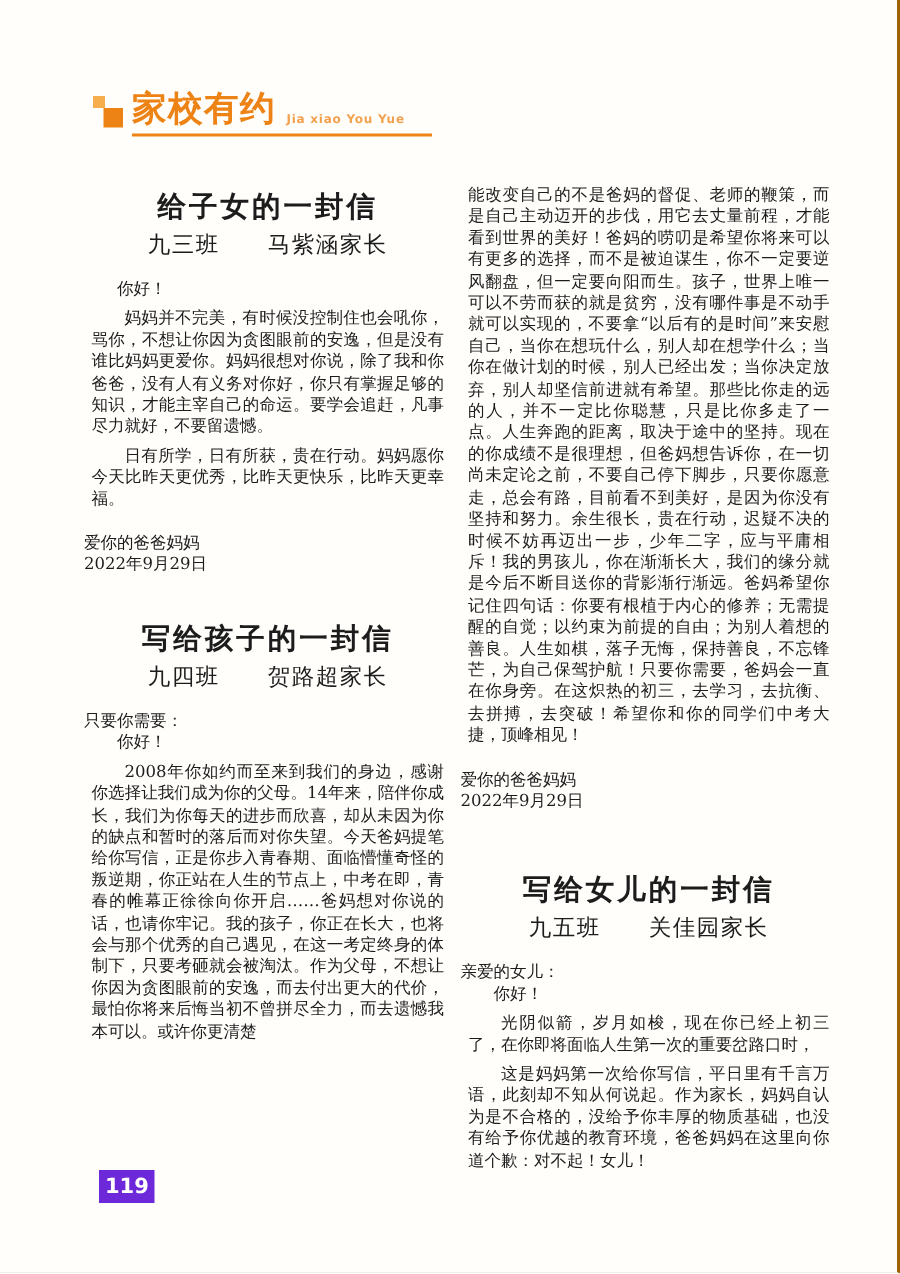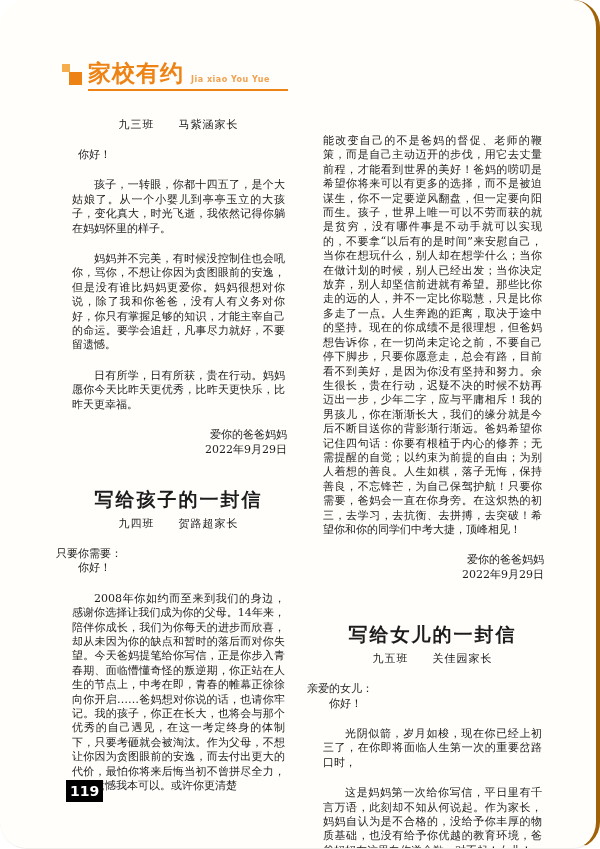--- a/index.html
+++ b/index.html
@@ -4,23 +4,22 @@
 <style>
   html,body { margin:0; padding:0; background:#ffffff; }
   .page {
     position:relative;
     width:600px; height:849px;
     background:#fffefb;
     box-sizing:border-box;
     font-family:"DejaVu Serif","Liberation Serif",serif;
     color:#1c1c1c;
     overflow:hidden;
-    border-right:4px solid #a16207;
+    border-right:2px solid #a16207;
     border-bottom:1px solid #f0efec;
-    border-radius:27px;
   }
 
   
   .masthead { position:absolute; top:60px; left:62px; display:flex; align-items:flex-start; }
   .logo-squares { position:relative; width:22px; height:26px; margin-top:3px; }
   .logo-squares .sq-sm { position:absolute; left:0; top:1px; width:8px; height:8px; background:#f6ae4c; }
   .logo-squares .sq-lg { position:absolute; left:7px; top:9px; width:13px; height:13px; background:#ee8315; }
   .logo-texts { margin-left:4px; }
   .logo-row { display:flex; align-items:flex-end; }
   .logo-cn {
@@ -42,37 +41,37 @@
     display:flex; gap:6px;
   }
   .col { font-size:11px; line-height:14.4px; }
   .col-left  { width:245px; flex:0 0 245px; }
   .col-right { width:251px; flex:0 0 251px; }
 
   .letter-title {
     margin:8px 0 6px; text-align:center;
     font-size:19px; line-height:24px; font-weight:600; letter-spacing:2px;
   }
-  .byline { text-align:center; font-size:11px; line-height:14px; margin-bottom:16px; letter-spacing:1px; }
+  .byline { text-align:center; font-size:15px; line-height:14px; margin-bottom:16px; letter-spacing:1px; }
 
   .salutation { margin:0; }
   .greeting   { margin:0; text-indent:2em; }
-  .body-p     { margin:16px; text-indent:2em; text-align:justify; }
+  .body-p     { margin:5px; text-indent:2em; text-align:justify; }
   .body-p.no-indent { text-indent:0; }
 
-  .signature { margin-top:15px; margin-bottom:6px; text-align:right; padding-right:14px; }
+  .signature { margin-top:15px; margin-bottom:6px; padding-right:14px; }
   .signature div { line-height:14.4px; }
 
   .section-letter2-left  { margin-top:30px; }
   .section-letter3       { margin-top:40px; }
 
   
   .page-number {
     position:absolute; left:66px; top:780px;
-    background:#000000; color:#ffffff;
+    background:#6d28d9; color:#ffffff;
     font-family:"DejaVu Sans","Liberation Sans",sans-serif;
     font-size:14px; font-weight:bold; line-height:20px;
     padding:1px 4px;
   }
 </style>
 </head>
 <body>
 
 <div class="page">
 
@@ -88,23 +87,23 @@
       </div>
       <div class="logo-underline"></div>
     </div>
   </div>
 
   <div class="columns">
 
     <div class="col col-left">
 
       <section>
+        <h2 class="letter-title">给子女的一封信</h2>
         <div class="byline">九三班　　马紫涵家长</div>
         <p class="greeting">你好！</p>
-        <p class="body-p">孩子，一转眼，你都十四五了，是个大姑娘了。从一个小婴儿到亭亭玉立的大孩子，变化真大，时光飞逝，我依然记得你躺在妈妈怀里的样子。</p>
         <p class="body-p">妈妈并不完美，有时候没控制住也会吼你，骂你，不想让你因为贪图眼前的安逸，但是没有谁比妈妈更爱你。妈妈很想对你说，除了我和你爸爸，没有人有义务对你好，你只有掌握足够的知识，才能主宰自己的命运。要学会追赶，凡事尽力就好，不要留遗憾。</p>
         <p class="body-p">日有所学，日有所获，贵在行动。妈妈愿你今天比昨天更优秀，比昨天更快乐，比昨天更幸福。</p>
         <div class="signature">
           <div>爱你的爸爸妈妈</div>
           <div>2022年9月29日</div>
         </div>
       </section>
 
       <section class="section-letter2-left">
         <h2 class="letter-title">写给孩子的一封信</h2>

